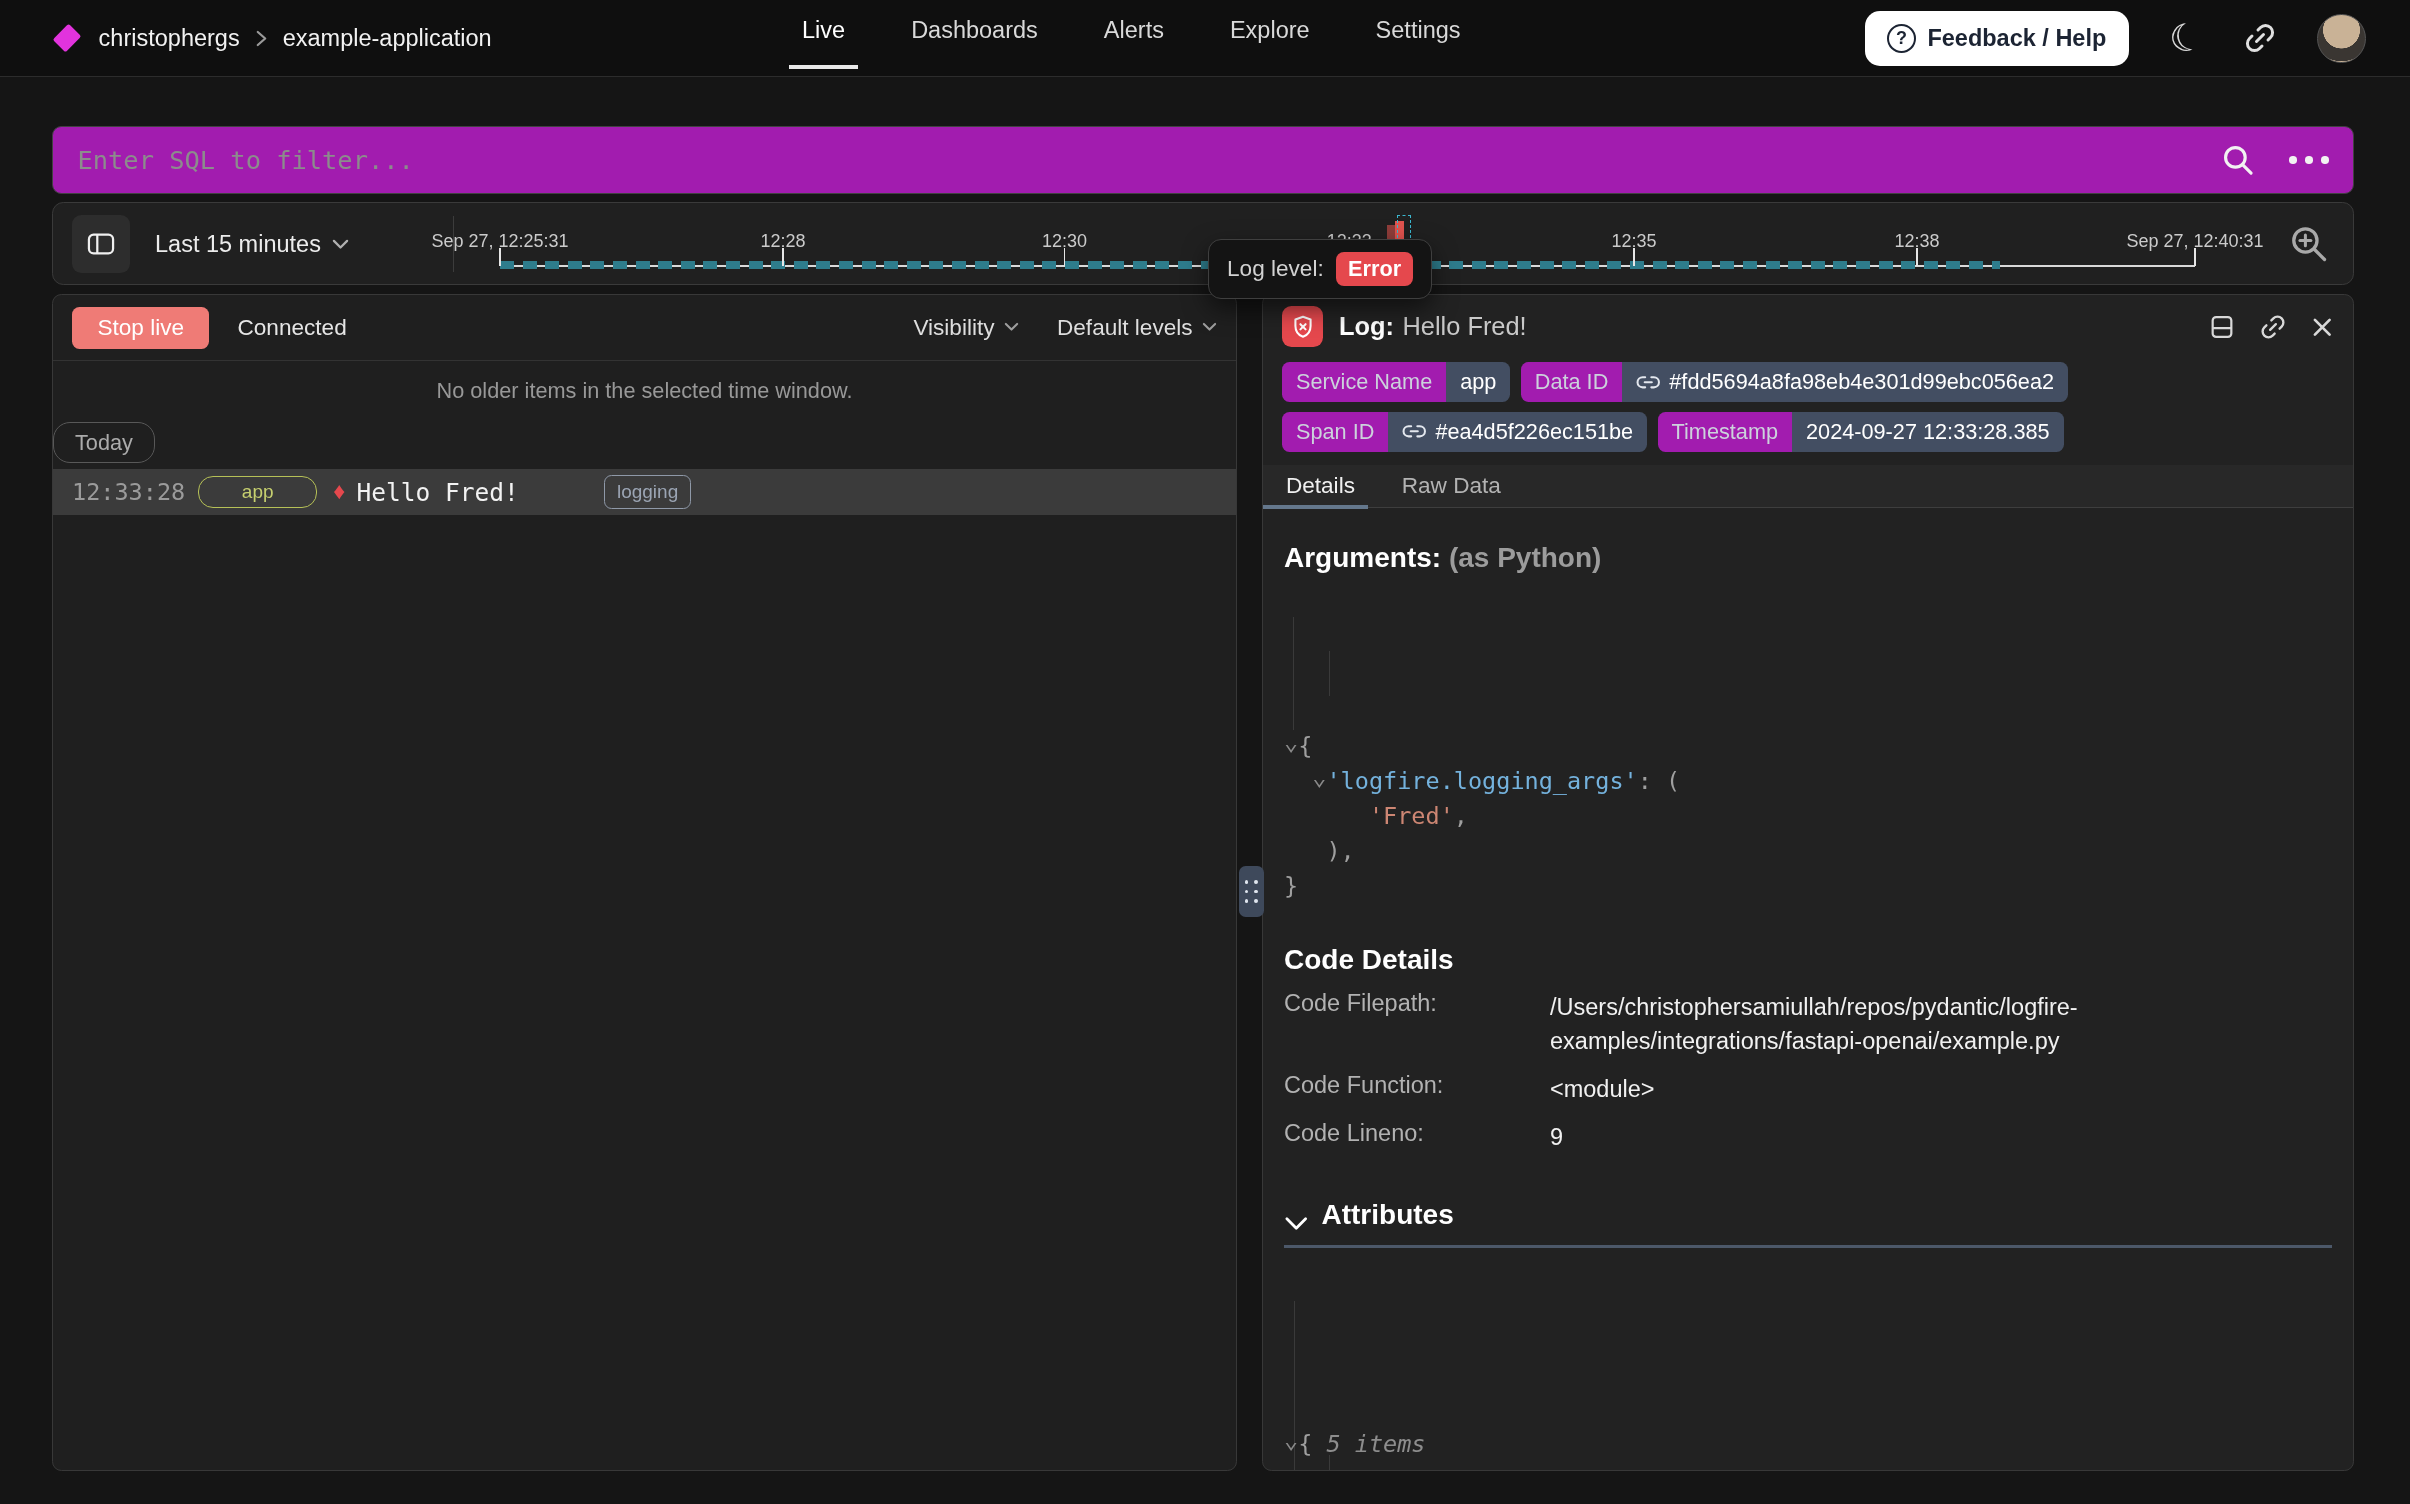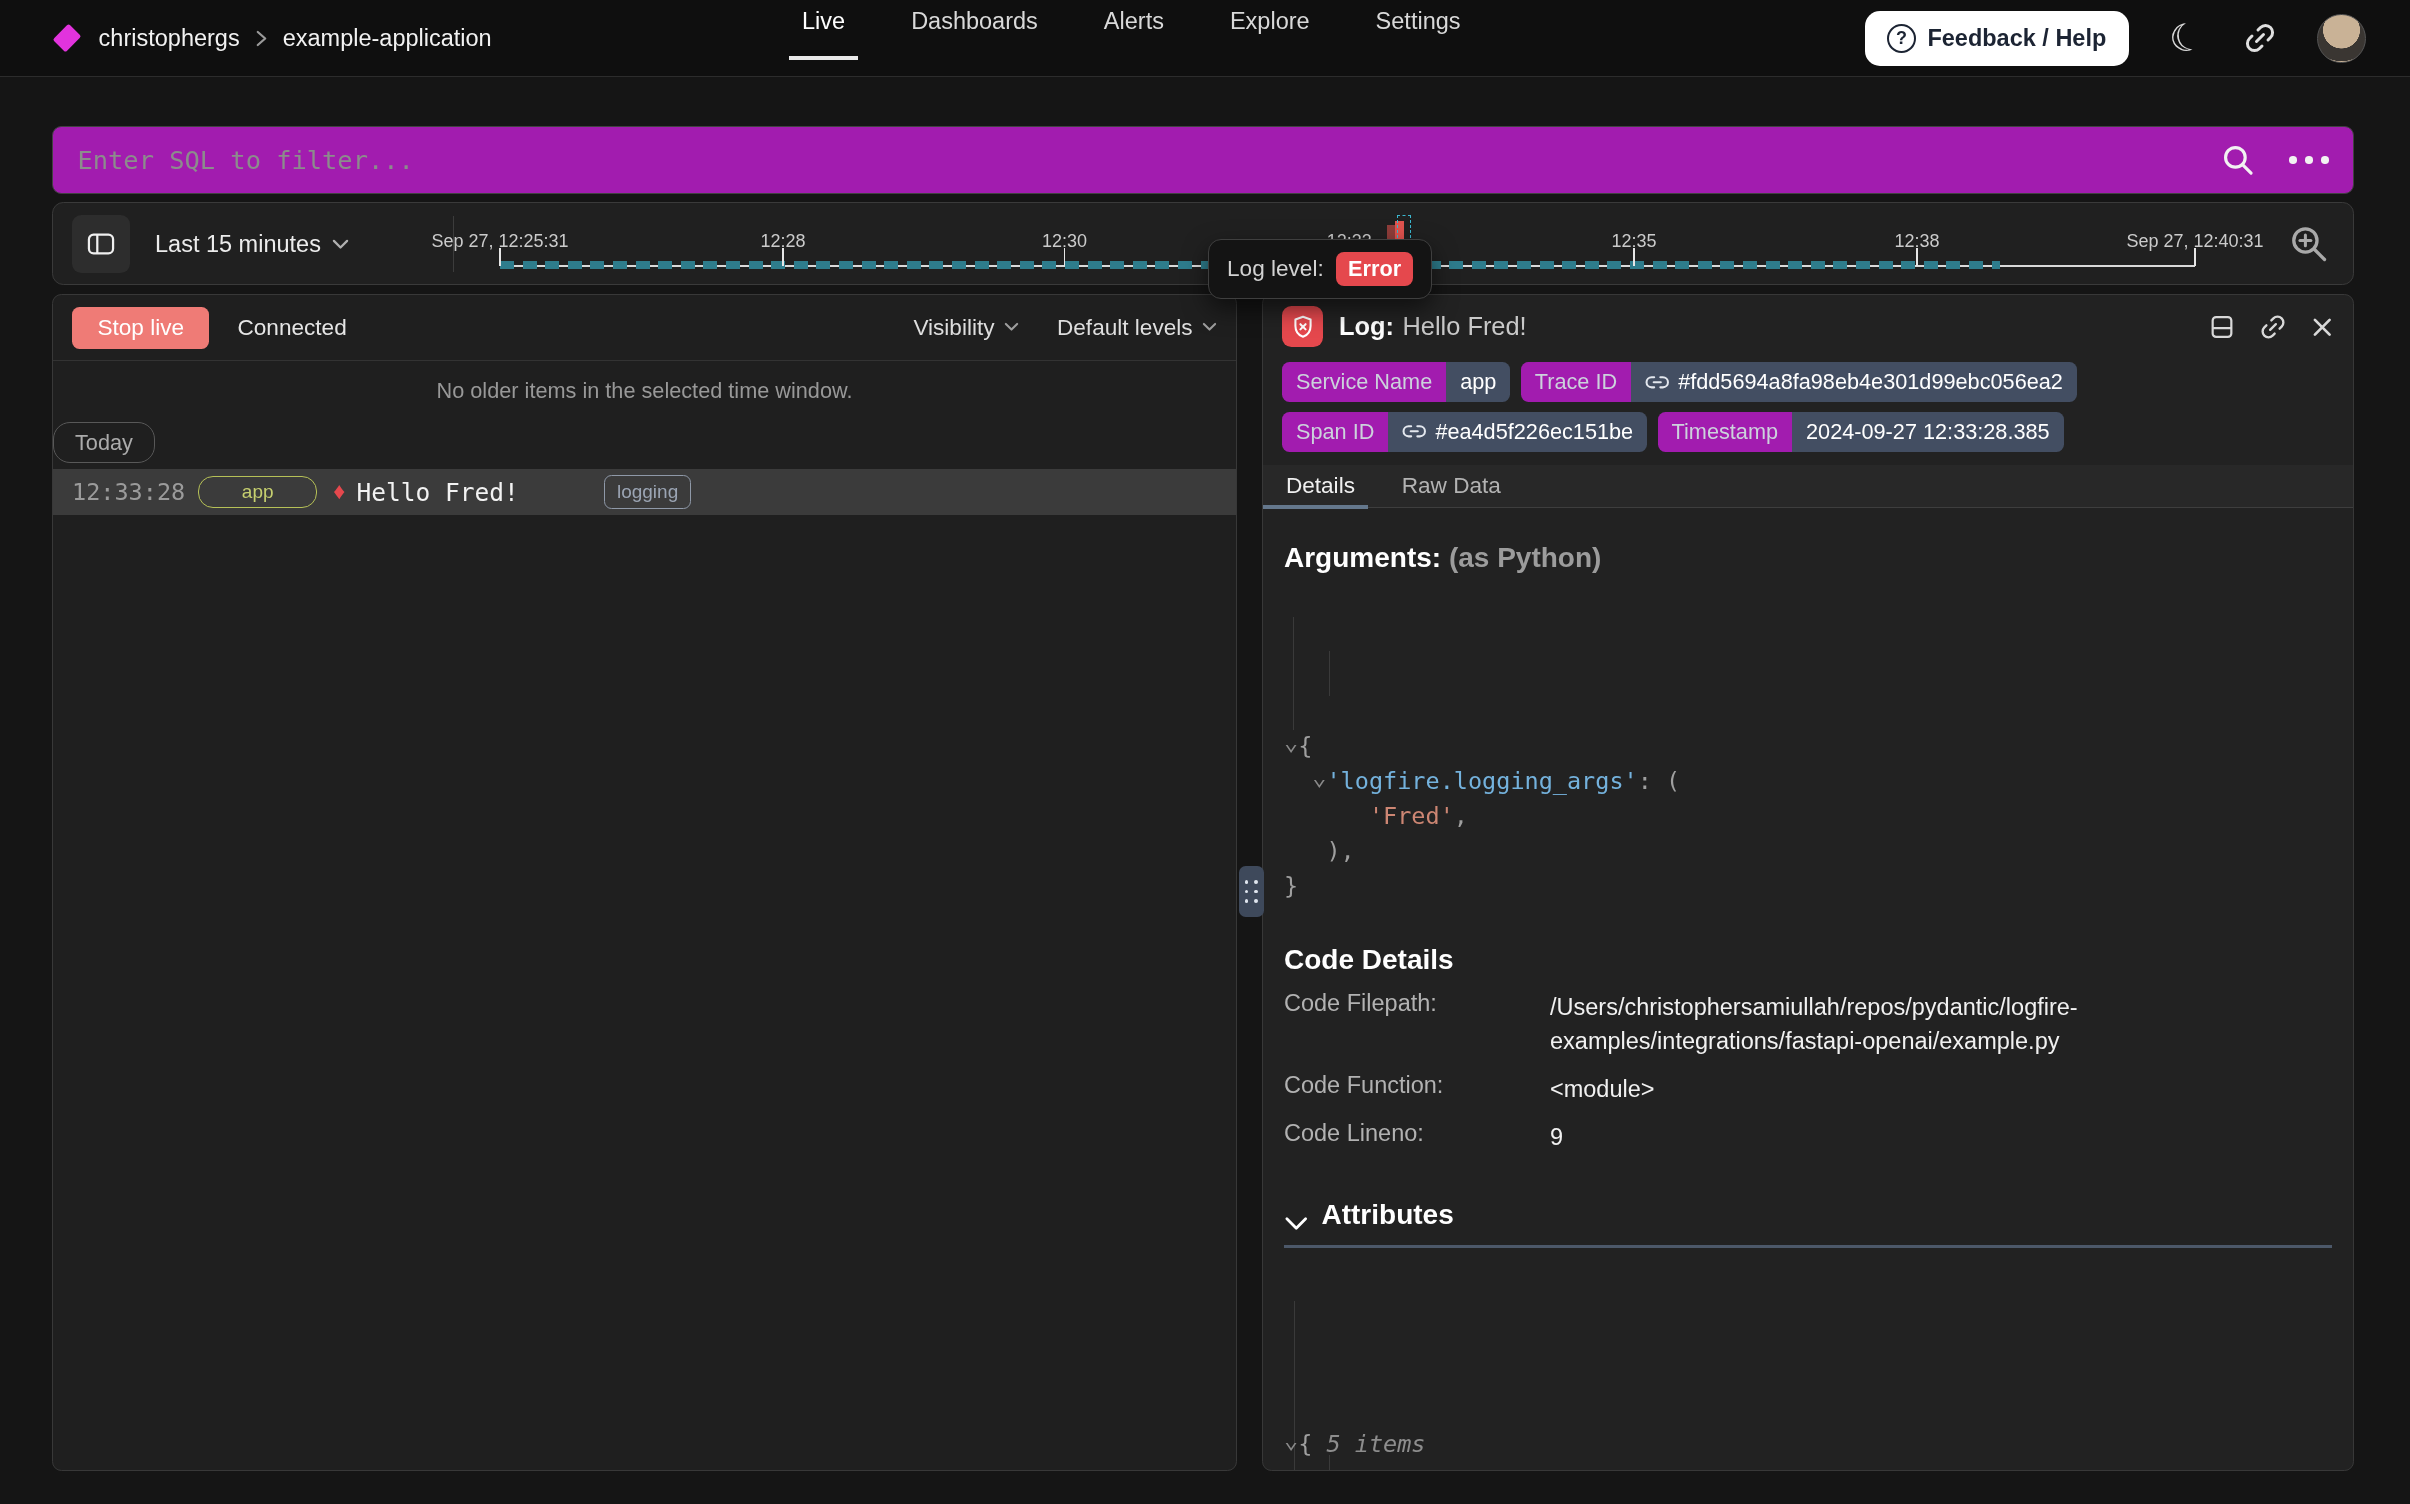--- a/index.html
+++ b/index.html
@@ -7,21 +7,21 @@
               font-family:"Liberation Sans", sans-serif; }
   .page { position:relative; width:2411px; height:1505px; }
 
   
   .nav { position:absolute; left:0; top:0; width:2411px; height:77px; background:#0f0f0f;
          border-bottom:0.9px solid #2c2c2c; display:flex; align-items:center; }
   .logo { width:18px; height:18px; background:#e233dd; border-radius:1.9px;
           transform:rotate(45deg) scaleY(1.25); margin-left:58px; }
   .crumb { display:flex; align-items:center; gap:15px; margin-left:22.6px; font-size:23.5px; color:#f2f2f2; }
   .crumb .sep { display:flex; }
-  .nav-links { position:absolute; left:789px; top:0; height:60px; display:flex; align-items:flex-end; gap:40px;
+  .nav-links { position:absolute; left:789px; top:0; height:60px; display:flex; align-items:center; gap:40px;
                font-size:23.5px; color:#d9d9d9; }
   .nav-link { position:relative; height:77px; display:flex; align-items:center; padding:0 13px; cursor:pointer; }
   .nav-link.active { color:#ffffff; }
   .nav-link.active::after { content:""; position:absolute; left:0; right:0; bottom:0; height:3.8px; background:#e9e9e9; }
   .nav-right { margin-left:auto; display:flex; align-items:center; gap:40px; margin-right:45px; }
   .feedback { height:55px; background:#ffffff; border-radius:15px; display:flex; align-items:center;
               gap:11.3px; padding:0 22.6px; color:#1c2433; font-size:23.5px; font-weight:600; border:none; cursor:pointer; }
   .qmark { width:29px; height:29px; border:2.4px solid #1c2433; border-radius:50%;
            display:flex; align-items:center; justify-content:center; font-size:18px; font-weight:700; }
   .moon { font-size:38px; color:#d8d8d8; line-height:1; transform:rotate(-14deg); cursor:pointer; }
@@ -332,21 +332,21 @@
         </span>
       </div>
     </div>
 
     <div class="dp-badges">
       <span class="badge-pill">
         <span class="b-label">Service Name</span>
         <span class="b-value">app</span>
       </span>
       <span class="badge-pill">
-        <span class="b-label">Trace ID</span>
+        <span class="b-label">Data ID</span>
         <span class="b-value">
           <svg width="24.5" height="24.5" viewBox="0 0 24 24" fill="none" stroke="#e3e7ee" stroke-width="2" stroke-linecap="round">
               <path d="M15 7h2.5a5 5 0 0 1 0 10H15"></path>
               <path d="M9 17H6.5a5 5 0 0 1 0-10H9"></path>
               <line x1="8.5" y1="12" x2="15.5" y2="12"></line>
             </svg>
           <span>#fdd5694a8fa98eb4e301d99ebc056ea2</span>
         </span>
       </span>
       <span class="badge-pill">

